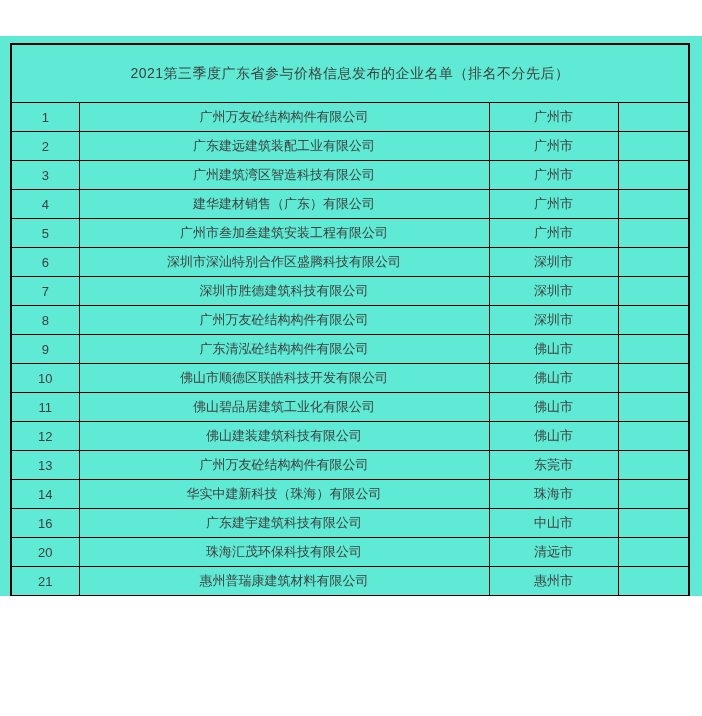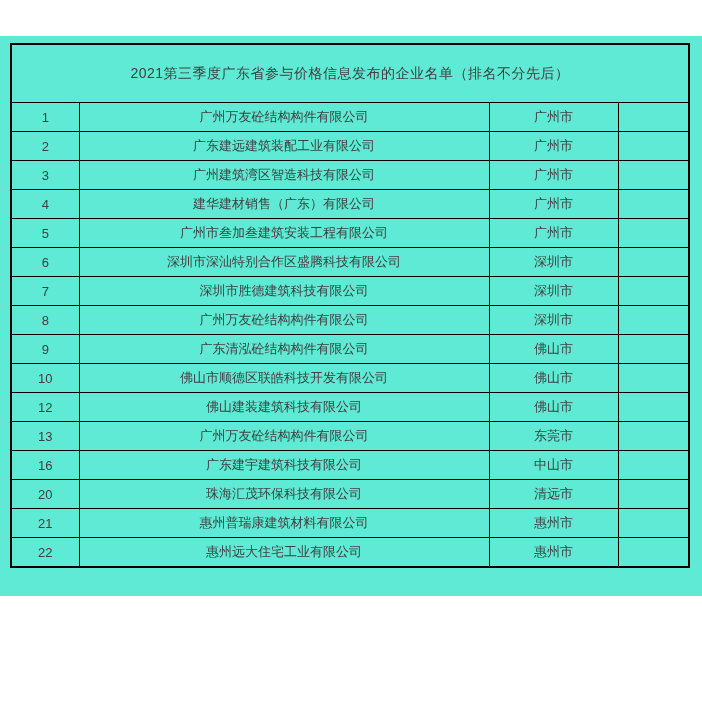--- a/index.html
+++ b/index.html
@@ -135,35 +135,47 @@
     <td></td>
   </tr>
 
   <tr class="data-row">
     <td>10</td>
     <td>佛山市顺德区联皓科技开发有限公司</td>
     <td>佛山市</td>
     <td></td>
   </tr>
 
+  <tr class="data-row">
+    <td>11</td>
+    <td>佛山碧品居建筑工业化有限公司</td>
+    <td>佛山市</td>
+    <td></td>
+  </tr>
 
   <tr class="data-row">
     <td>12</td>
     <td>佛山建装建筑科技有限公司</td>
     <td>佛山市</td>
     <td></td>
   </tr>
 
   <tr class="data-row">
     <td>13</td>
     <td>广州万友砼结构构件有限公司</td>
     <td>东莞市</td>
     <td></td>
   </tr>
 
+  <tr class="data-row">
+    <td>14</td>
+    <td>华实中建新科技（珠海）有限公司</td>
+    <td>珠海市</td>
+    <td></td>
+  </tr>
 
 
   <tr class="data-row">
     <td>16</td>
     <td>广东建宇建筑科技有限公司</td>
     <td>中山市</td>
     <td></td>
   </tr>
 
 

